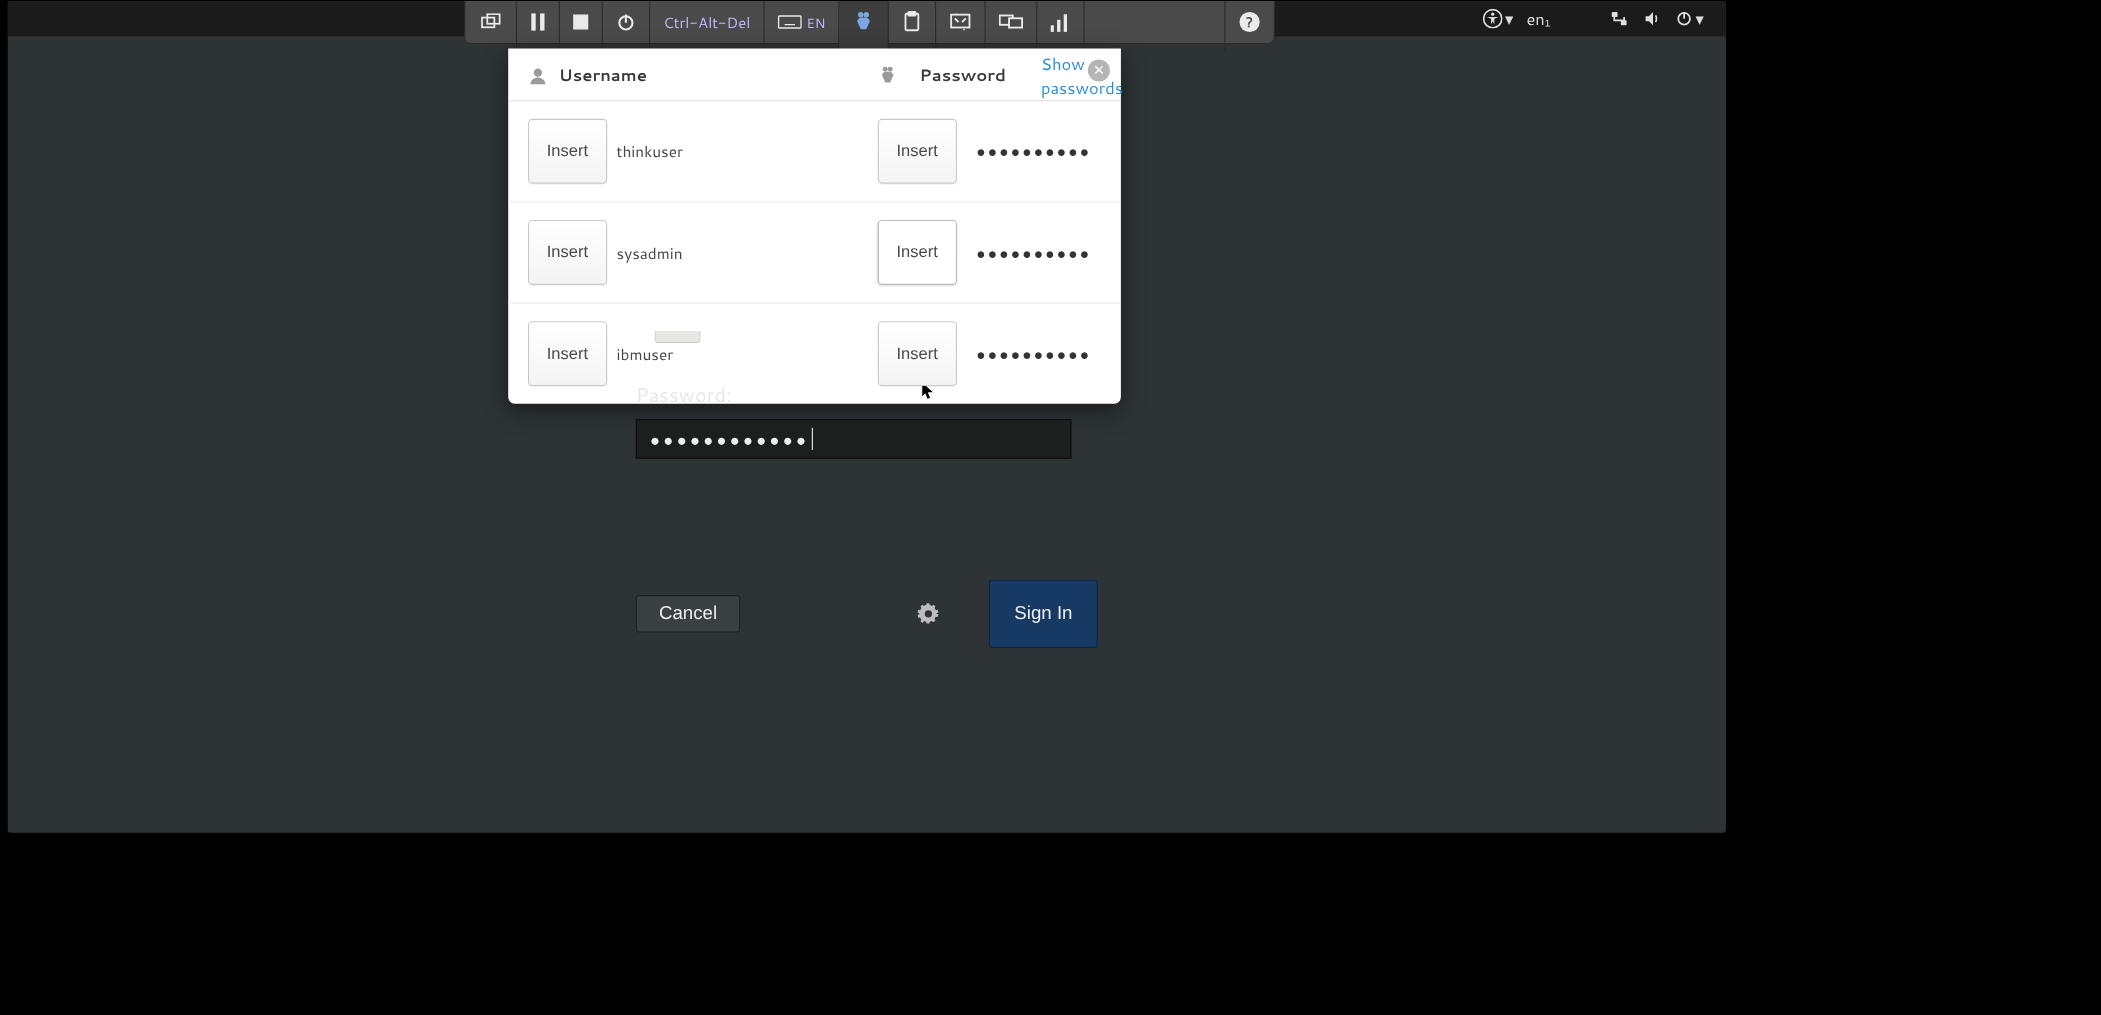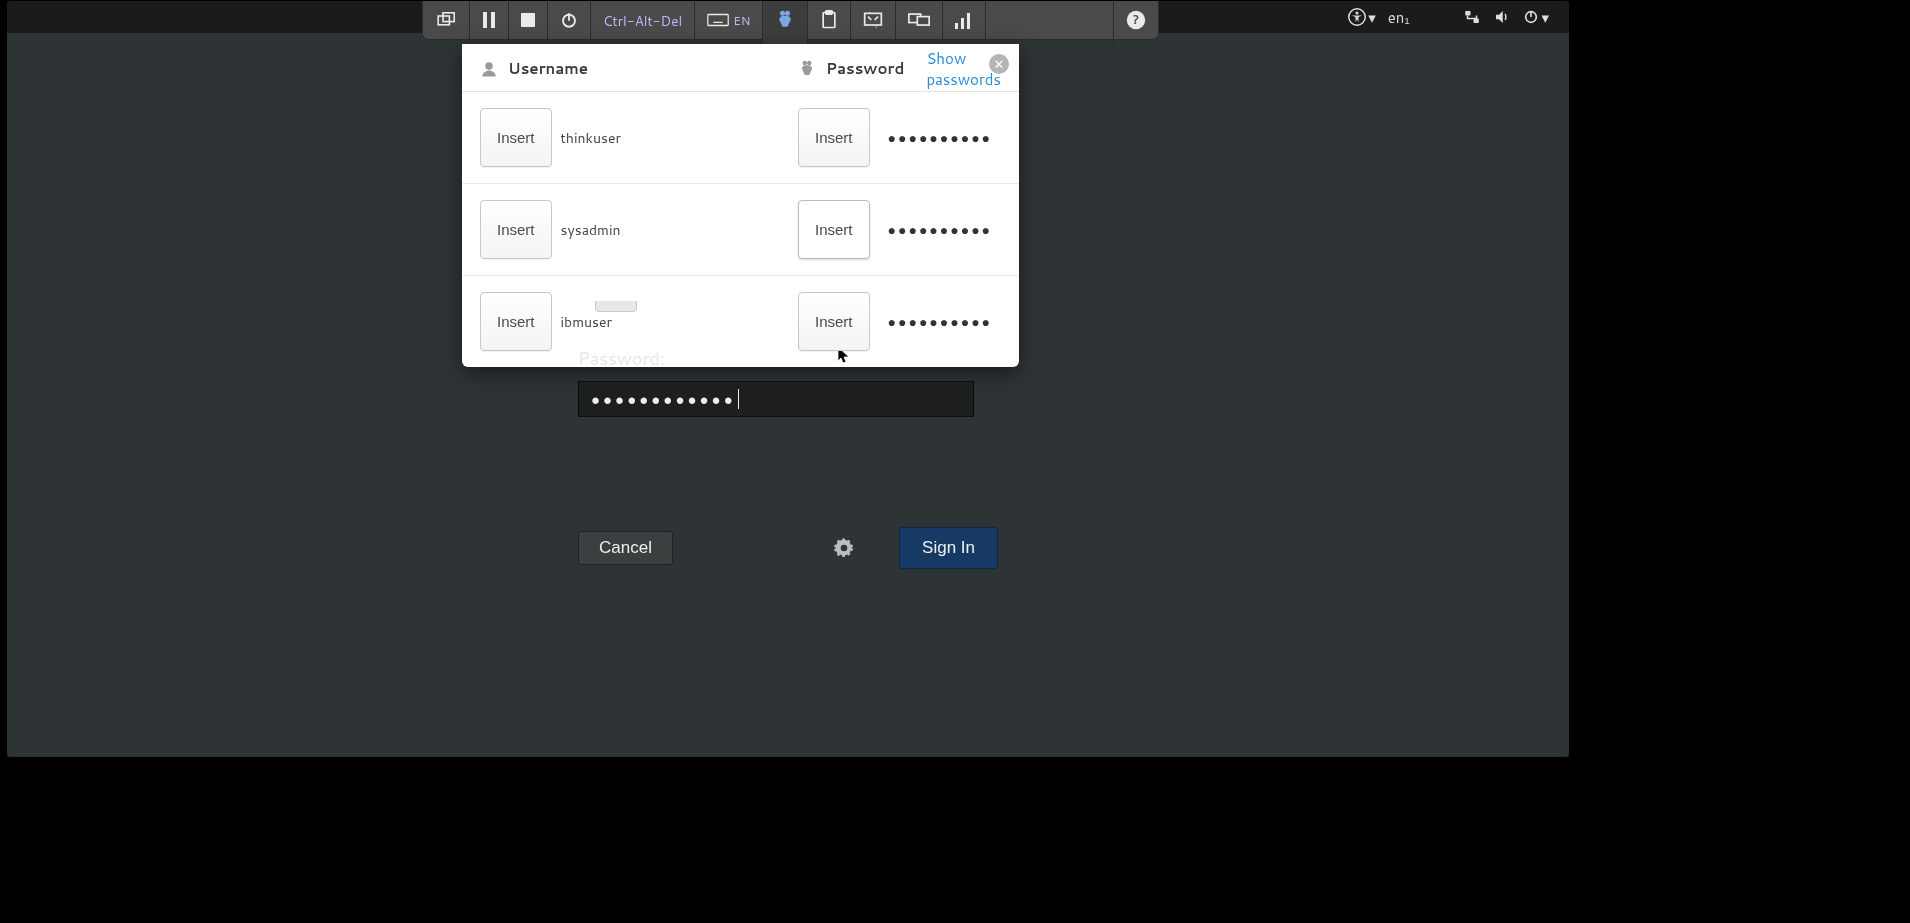--- a/index.html
+++ b/index.html
@@ -13,41 +13,41 @@
   .vnc-bar{position:absolute;top:0;left:415px;width:735px;height:38px;background:#4a4a4a;border:1px solid #2b2b2b;border-top:none;border-radius:0 0 6px 6px;display:flex;align-items:center;}
   .vnc-seg{height:56px;display:flex;align-items:center;justify-content:center;border-right:1px solid #2b2b2b;color:#c4b5fd;padding:0 12px;box-sizing:border-box;cursor:pointer;}
   .vnc-seg.first{padding-left:14px;}
   .vnc-seg:last-child{border-right:none;}
   .cad{font-size:13.5px;}
   .kbd-lang{font-size:12px;margin-left:4px;}
   
   .creds{position:absolute;top:43px;left:455px;width:557px;background:#fff;border-radius:0 0 6px 6px;box-shadow:0 6px 20px rgba(0,0,0,.5);color:#333;font-size:15px;}
   .creds-head{display:flex;align-items:center;padding:14px 18px 12px 18px;border-bottom:1px solid #e3e3e3;position:relative;}
   .creds-head .col-u{display:flex;align-items:center;gap:10px;font-weight:700;color:#3a3a3a;}
-  .creds-head .col-p{position:absolute;left:336px;display:flex;align-items:center;gap:10px;font-weight:700;color:#3a3a3a;}
+  .creds-head .col-p{position:absolute;left:336px;display:flex;align-items:center;gap:20px;font-weight:700;color:#3a3a3a;}
   .show-link{color:#2b8bd6;font-weight:400;margin-left:12px;cursor:pointer;}
   .close-x{position:absolute;right:10px;top:10px;width:20px;height:20px;border-radius:50%;background:#b5b5b5;color:#fff;display:flex;align-items:center;justify-content:center;font-size:13px;cursor:pointer;}
   .cred-row{display:flex;align-items:center;padding:16px 18px;border-bottom:1px solid #ececec;}
   .cred-row:last-child{border-bottom:none;}
   .ins-btn{border:1px solid #c8c8c8;background:linear-gradient(#fff,#f4f4f4);border-radius:4px;padding:20px 16px;font-size:15px;color:#4a4a4a;cursor:pointer;box-shadow:0 1px 0 rgba(0,0,0,.05);}
   .ins-btn.hover{background:#fff;border-color:#bdbdbd;box-shadow:0 1px 2px rgba(0,0,0,.15);}
   .uname{margin-left:9px;font-size:14px;color:#444;}
   .pcell{position:absolute;left:336px;display:flex;align-items:center;}
   .cred-row{position:relative;}
   .dots{margin-left:18px;letter-spacing:2px;font-size:14px;color:#333;}
   .cursor-ptr{position:absolute;left:375px;top:162px;font-size:14px;color:#000;}
   
   .login-area{position:absolute;left:50%;transform:translateX(-50%);top:300px;width:420px;color:#ddd;}
   .peek-btn{position:absolute;top:0;left:17px;width:40px;height:10px;background:#e7e7e5;border:1px solid #c9c9c7;border-top:none;border-radius:0 0 4px 4px;}
   .pw-label{font-size:18px;color:#e6e6e6;margin-top:44px;}
   .pw-input{margin-top:10px;width:370px;height:34px;background:#1d1f1f;border:1px solid #0c0c0c;color:#eee;padding:0 12px;font-size:15px;letter-spacing:3px;display:flex;align-items:center;}
   .caret{display:inline-block;width:1px;height:20px;background:#eee;margin-left:2px;vertical-align:middle;}
   .btn-row{margin-top:110px;display:flex;align-items:center;gap:31px;}
   .g-btn{background:#3a3f3f;border:1px solid #1f2222;color:#eee;font-size:17px;padding:6px 20px;border-radius:3px;cursor:pointer;}
-  .g-btn.primary{background:#163a63;border:1px solid #0c2647;padding:10px 22px;}
+  .g-btn.primary{background:#163a63;border:1px solid #0c2647;padding:20px 22px;}
   .gear{margin-left:auto;margin-right:14px;color:#bdbdbd;}
   
   .rh-logo{position:absolute;left:50%;transform:translateX(-50%);bottom:60px;display:flex;align-items:center;gap:10px;}
   .rh-name{color:#fff;font-weight:800;font-size:28px;}
   
   svg{display:block;}
 </style>
 </head>
 <body>
 

